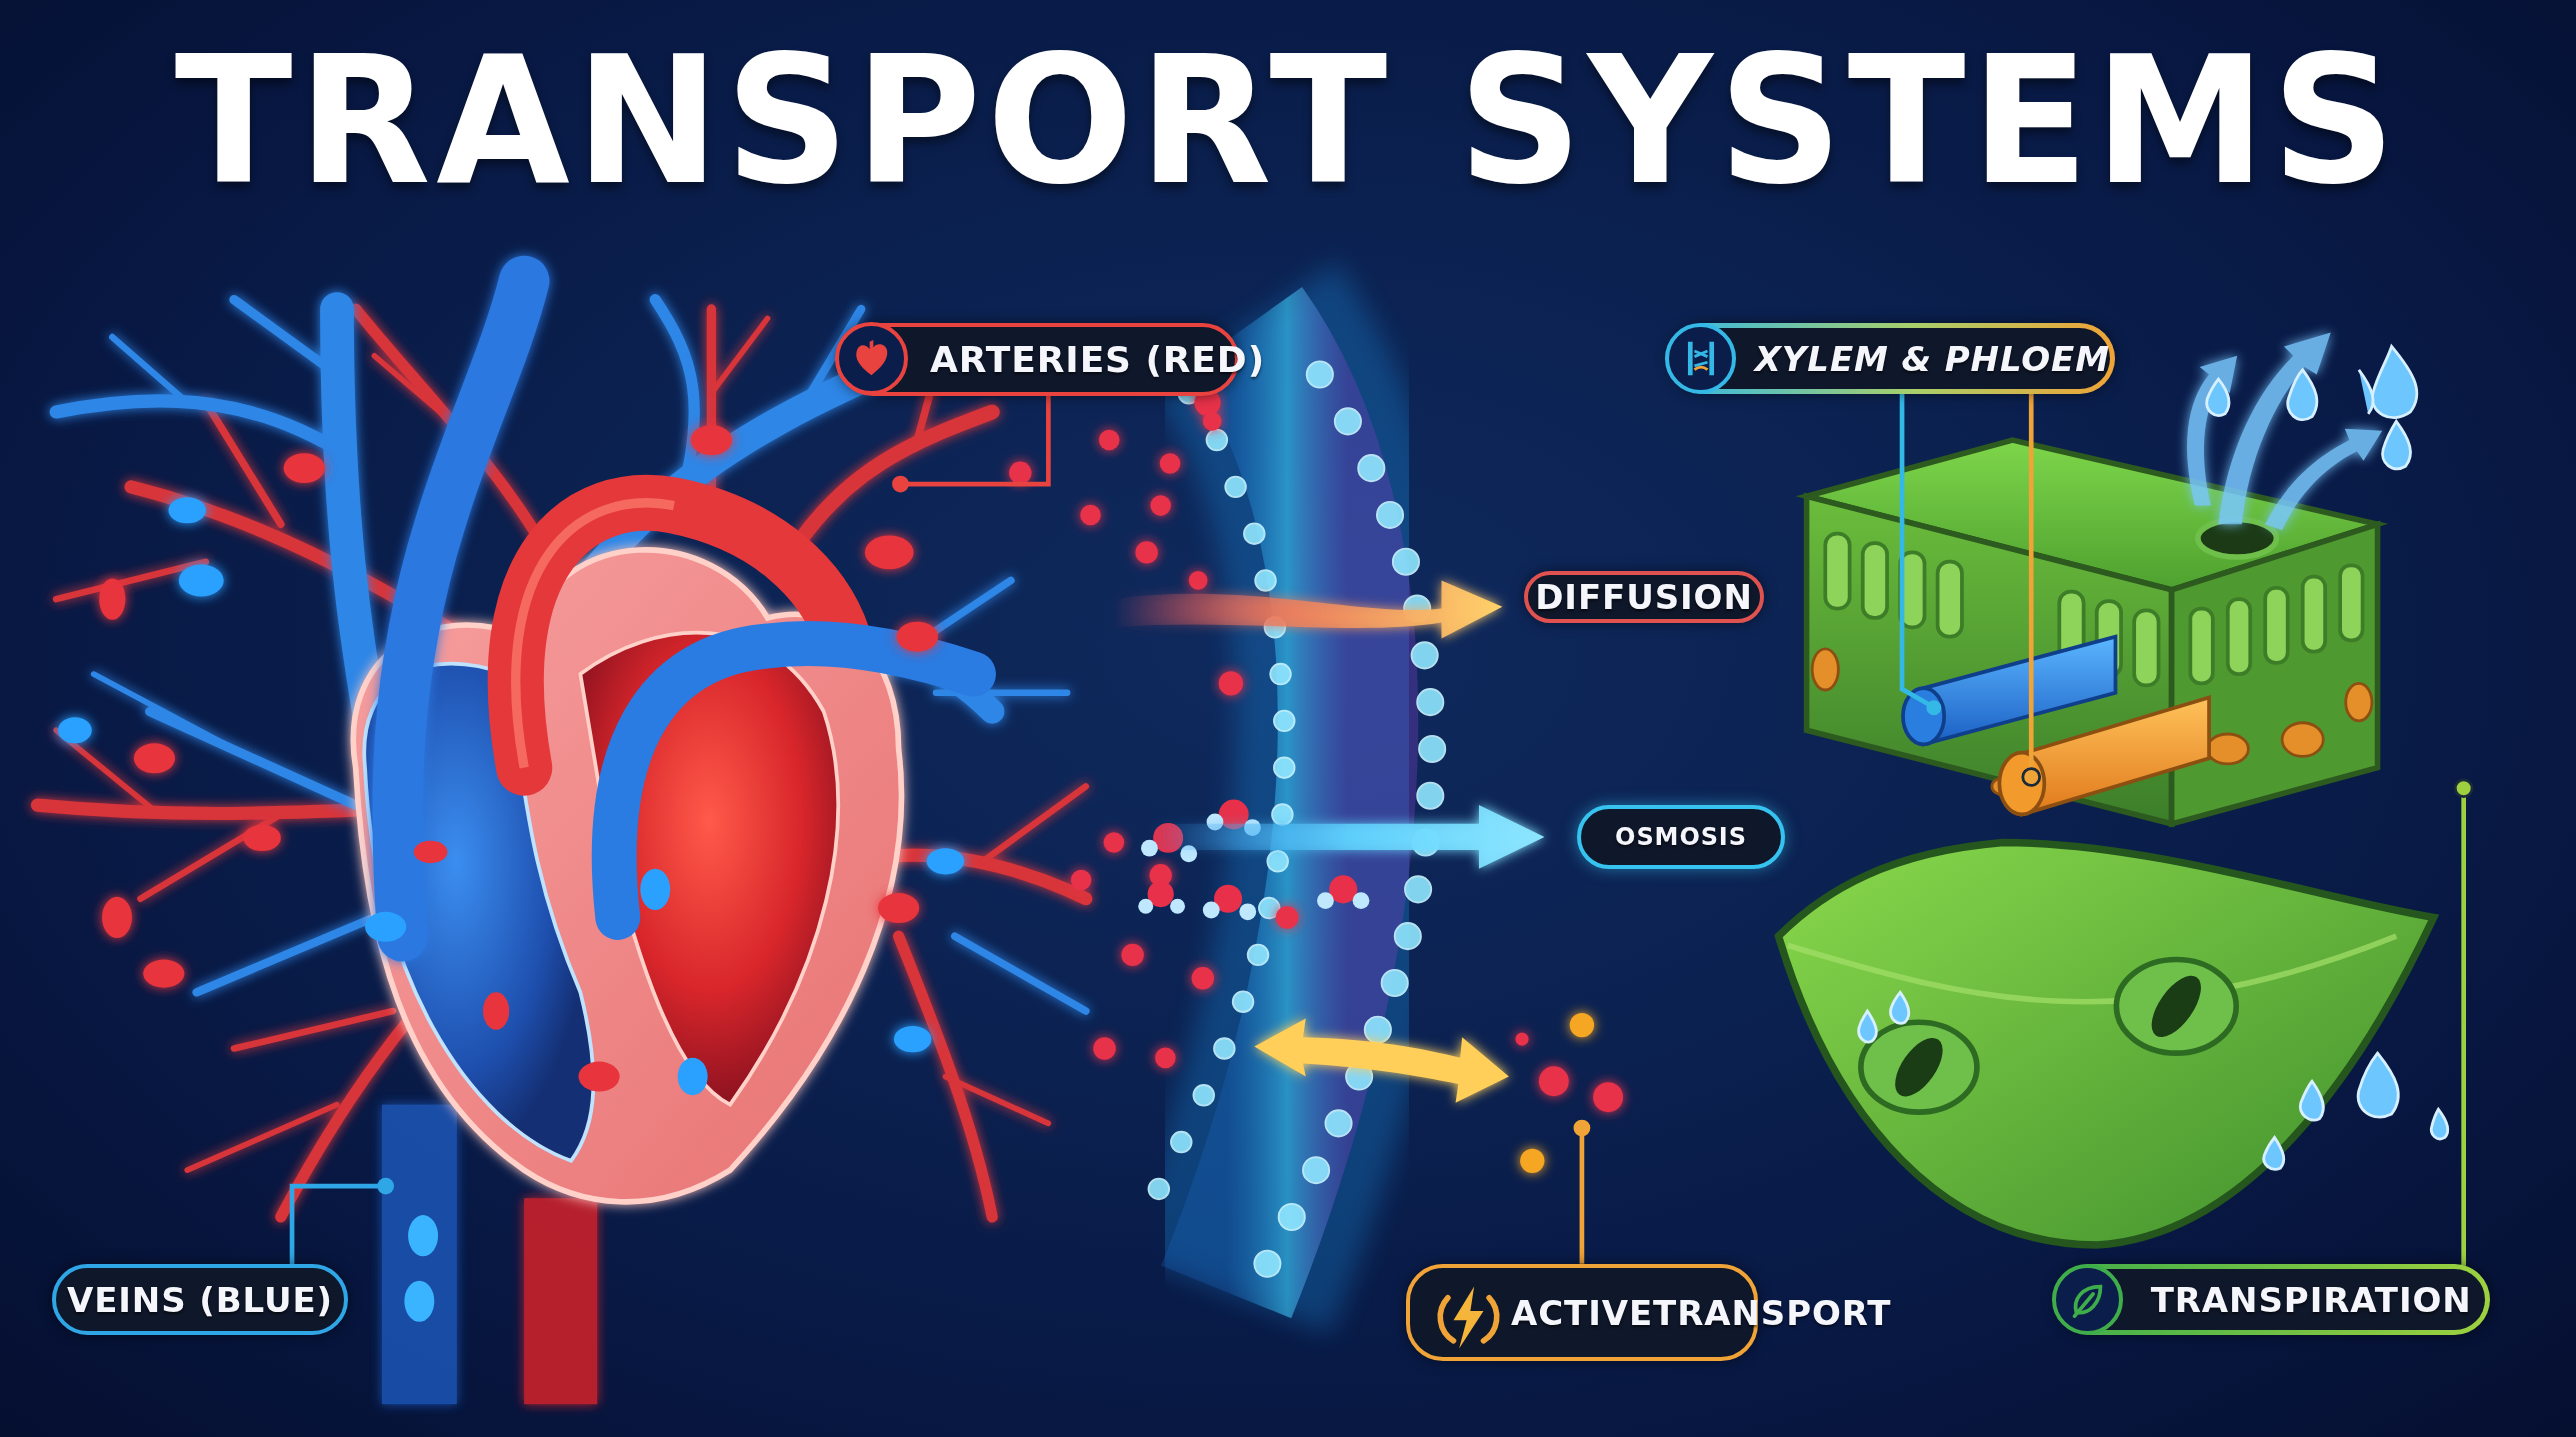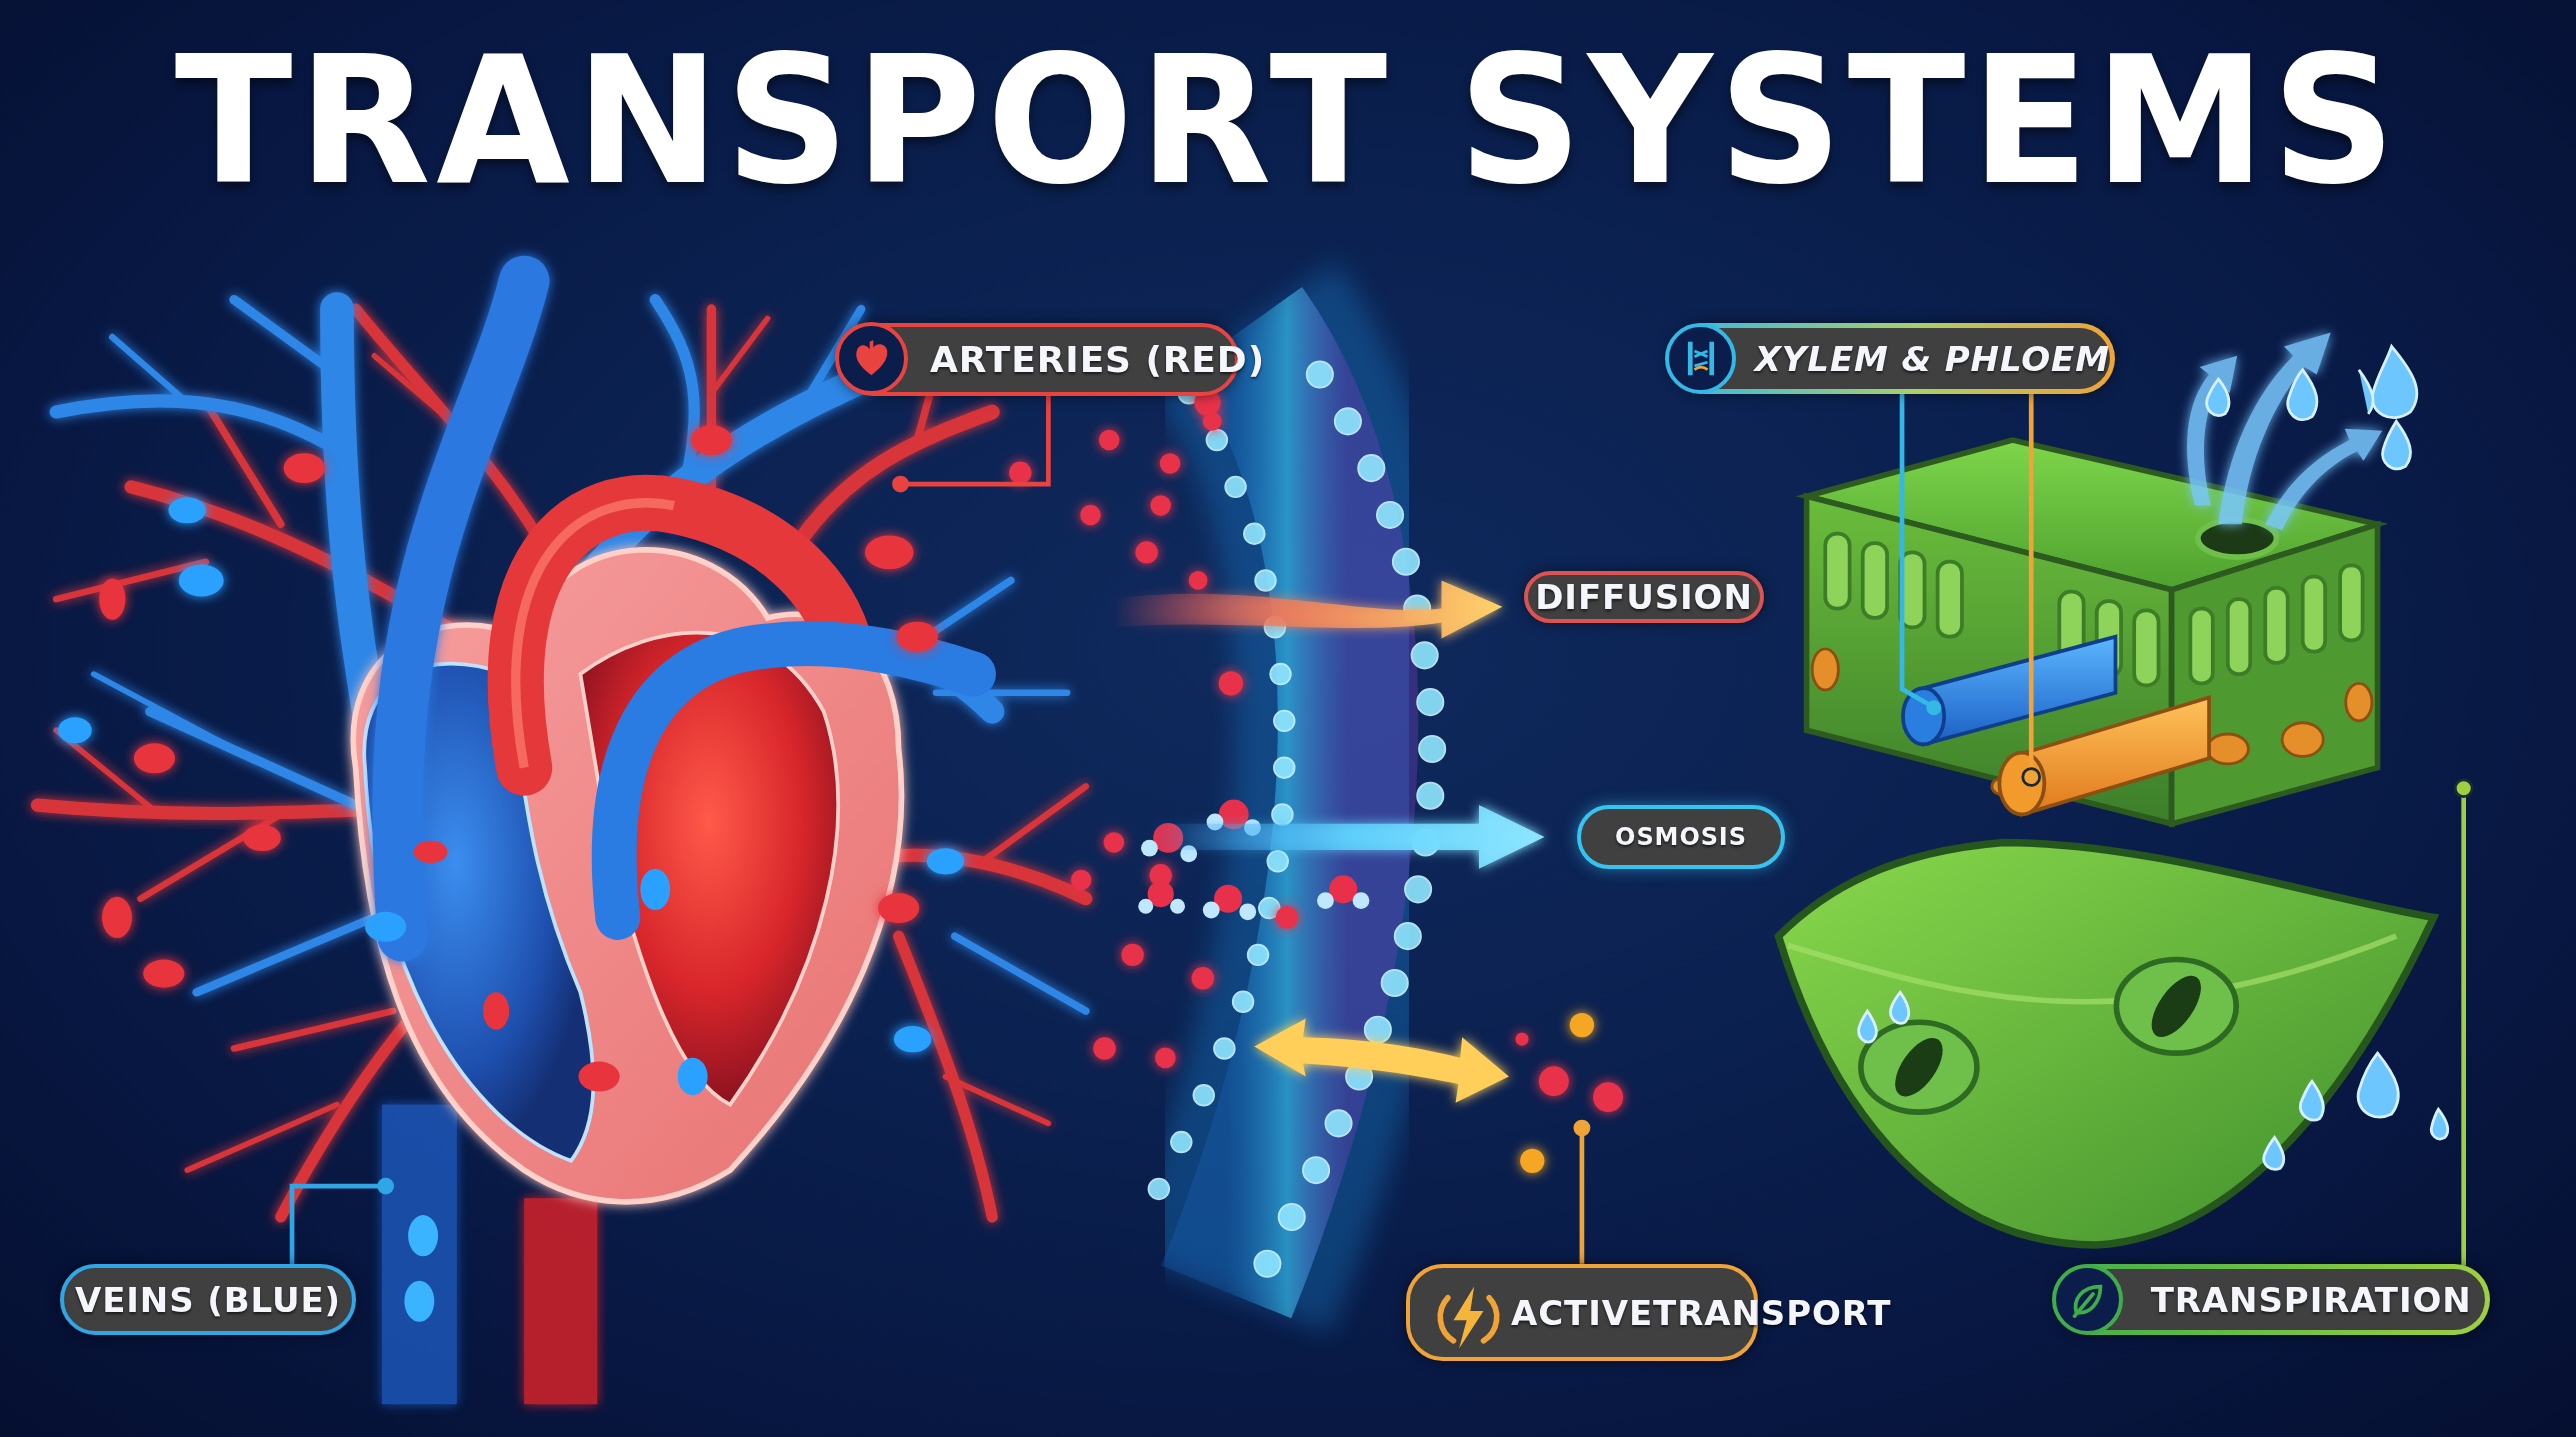--- a/index.html
+++ b/index.html
@@ -14,21 +14,21 @@
     position: absolute; left: 0; top: 28px; width: 2576px; text-align: center;
     font-family: "DejaVu Sans", sans-serif; font-weight: 900;
     font-size: 176px; letter-spacing: 5.6px; line-height: 187px;
     color: #ffffff;
     text-shadow: 0 5.6px 9.4px rgba(0,0,0,0.45);
     transform: scaleX(0.98);
   }
   svg.art { position: absolute; left: 0; top: 0; }
   .label {
     position: absolute; display: flex; align-items: center;
-    border-radius: 56px; background: #404040;
+    border-radius: 56px; background: #0f172a;
     font-family: "DejaVu Sans", sans-serif; font-weight: 700;
     color: #f4f6fb; letter-spacing: 0.9px;
     text-shadow: 0 1.9px 2.8px rgba(0,0,0,0.6);
     box-shadow: 0 0 13px rgba(0,0,0,0.5);
   }
   .label .icon-circle {
     position: absolute; left: -3.7px; top: -3.7px;
     border-radius: 50%; display: flex; align-items: center; justify-content: center;
     background: #0a1d4b;
   }
@@ -397,21 +397,21 @@
 
 <div class="label" style="left:836px; top:323px; width:403px; height:73px; border:4.7px solid #e8433f; padding-left:90px;">
   <div class="icon-circle" style="width:73px; height:73px; border:4.7px solid #e8433f; left:-4.7px; top:-4.7px;">
     <svg width="37" height="41" viewBox="0 0 40 44">
       <path d="M20 40 C 6 30, 2 22, 4 14 C 6 6, 14 6, 18 12 L 18 4 L 22 2 L 22 10 C 26 4, 36 6, 37 14 C 38 24, 30 32, 20 40 Z" fill="#e8433f"></path>
     </svg>
   </div>
   <span class="txt" style="font-size:36px;">ARTERIES (RED)</span>
 </div>
 
-<div class="label" style="left:60px; top:1264px; width:296px; height:71px; border:4.7px solid #2fa6e6; justify-content:center;">
+<div class="label" style="left:52px; top:1264px; width:296px; height:71px; border:4.7px solid #2fa6e6; justify-content:center;">
   <span class="txt" style="font-size:34px;">VEINS (BLUE)</span>
 </div>
 
 <div class="label" style="left:1524px; top:571px; width:240px; height:52px; border:4.7px solid #e0524f; justify-content:center;">
   <span class="txt" style="font-size:34px;">DIFFUSION</span>
 </div>
 
 <div class="label" style="left:1577px; top:805px; width:208px; height:64px; border:4.7px solid #37c3ef; justify-content:center; box-shadow:0 0 15px rgba(55,195,239,0.5);">
   <span class="txt" style="font-size:24px;">OSMOSIS</span>
 </div>

